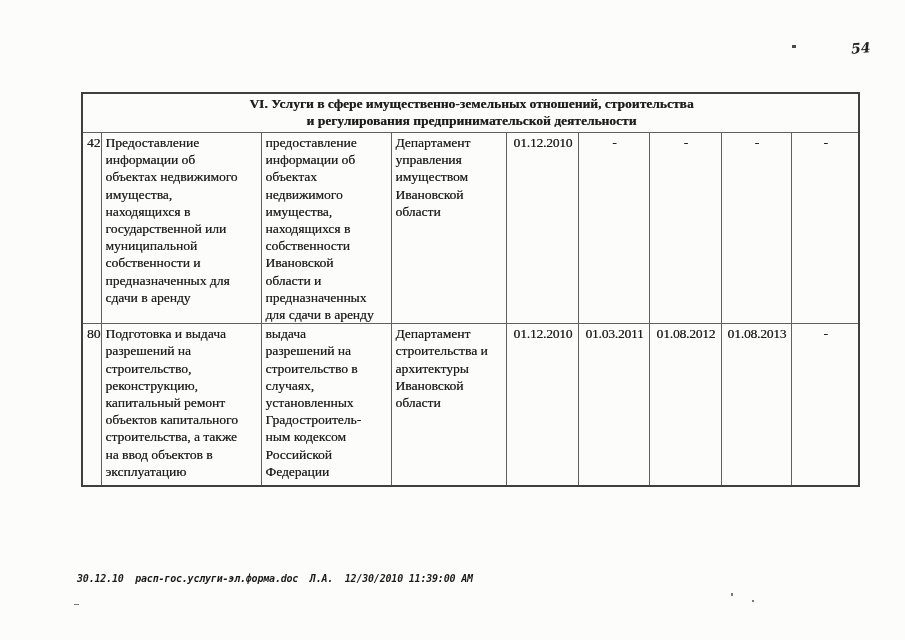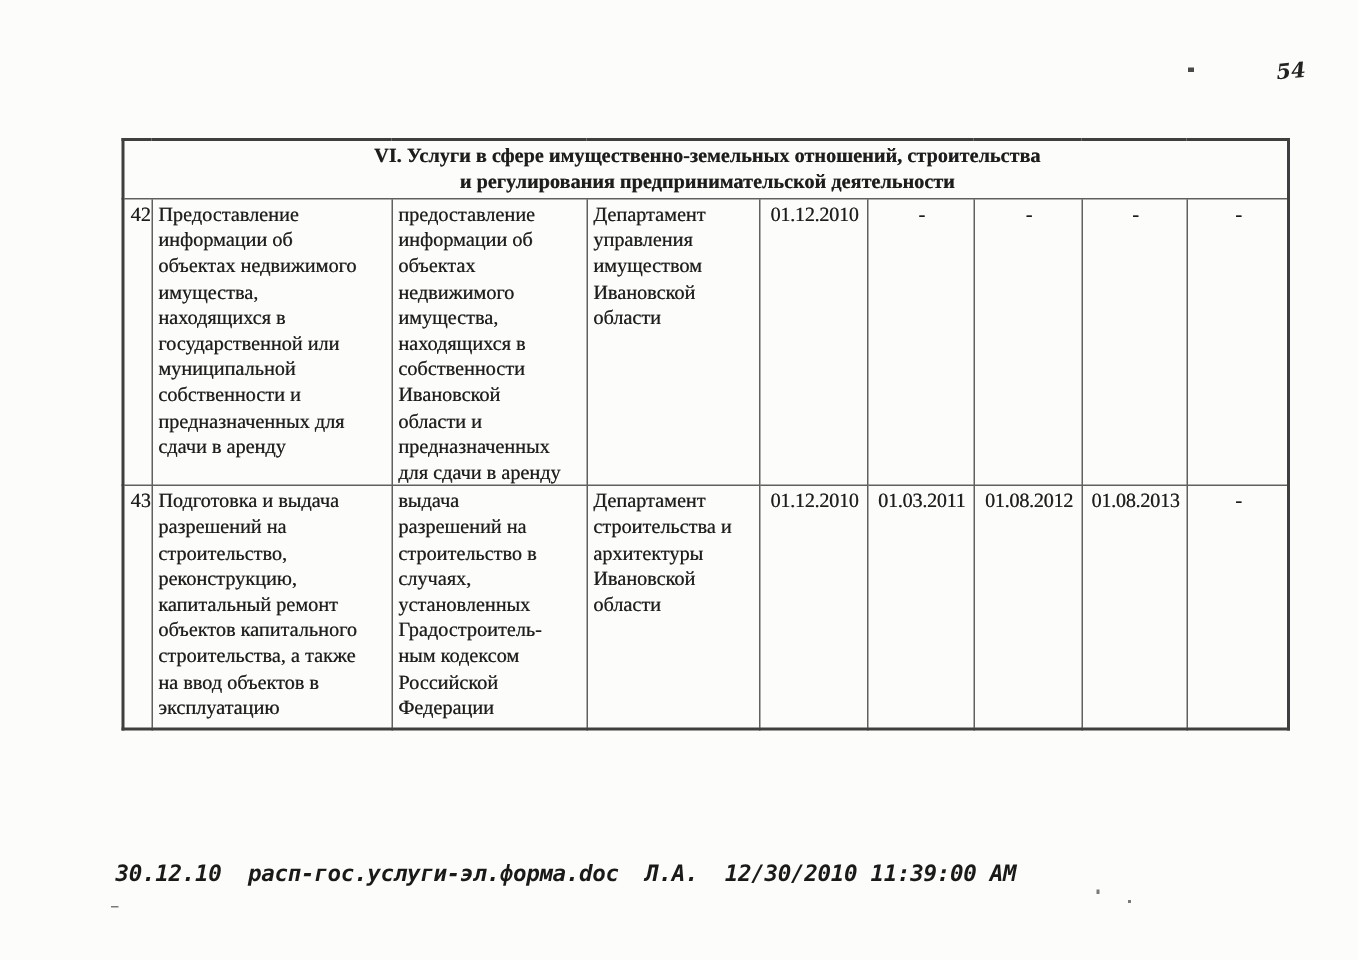--- a/index.html
+++ b/index.html
@@ -66,21 +66,21 @@
   td.num-cell { padding-left: 1px; padding-right: 0; text-align: left; }
   td.date-cell { text-align: center; padding: 1px 0 0 0; letter-spacing: -0.2px; }
   td.dash-cell { text-align: center; padding: 1px 0 0 0; }
   .footer-note {
     position: absolute;
     left: 77px;
     top: 573px;
     font-family: "DejaVu Sans Mono", monospace;
     font-style: italic;
     font-weight: bold;
-    font-size: 15px;
+    font-size: 10px;
     letter-spacing: -0.2px;
     white-space: pre;
     color: #1a1a1a;
   }
   .speck { position: absolute; background: #7a7a7a; }
   .speck.s1 { left: 792px; top: 45px; width: 4px; height: 3px; background:#4a4a4a; }
   .speck.s2 { left: 74px;  top: 604px; width: 5px; height: 1px; }
   .speck.s3 { left: 731px; top: 593px; width: 2px; height: 3px; }
   .speck.s4 { left: 752px; top: 600px; width: 2px; height: 2px; }
 </style>
@@ -136,21 +136,21 @@
 имуществом
 Ивановской
 области</td>
         <td class="date-cell">01.12.2010</td>
         <td class="dash-cell">-</td>
         <td class="dash-cell">-</td>
         <td class="dash-cell">-</td>
         <td class="dash-cell">-</td>
       </tr>
       <tr class="data-row-2">
-        <td class="num-cell">43</td>
+        <td class="num-cell">80</td>
         <td>Подготовка и выдача
 разрешений на
 строительство,
 реконструкцию,
 капитальный ремонт
 объектов капитального
 строительства, а также
 на ввод объектов в
 эксплуатацию</td>
         <td>выдача

